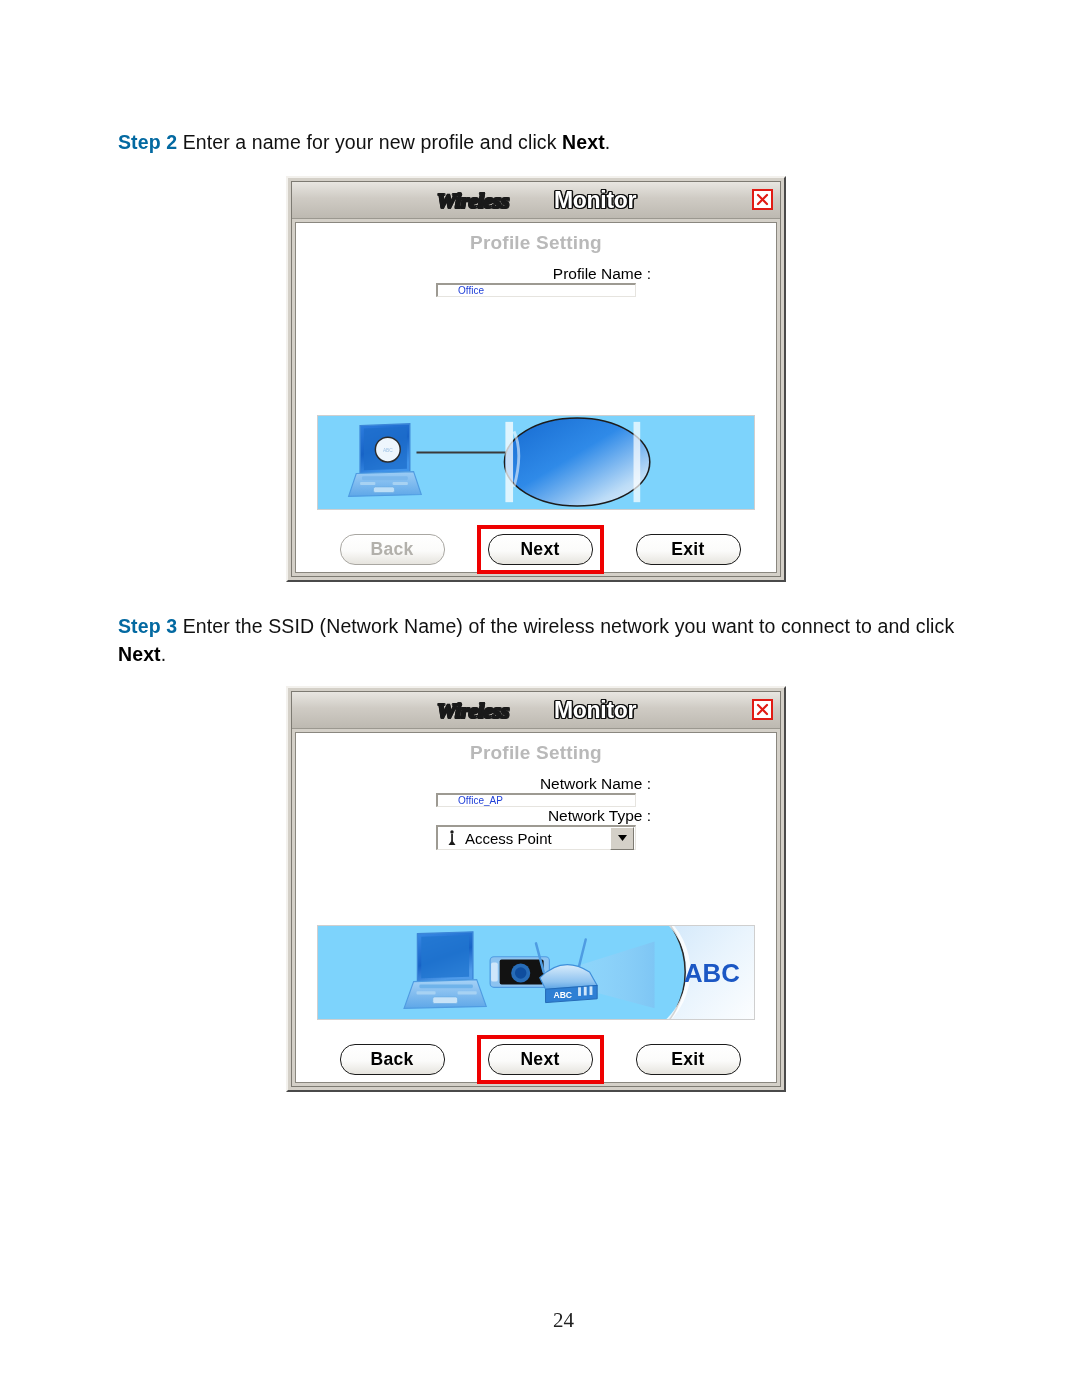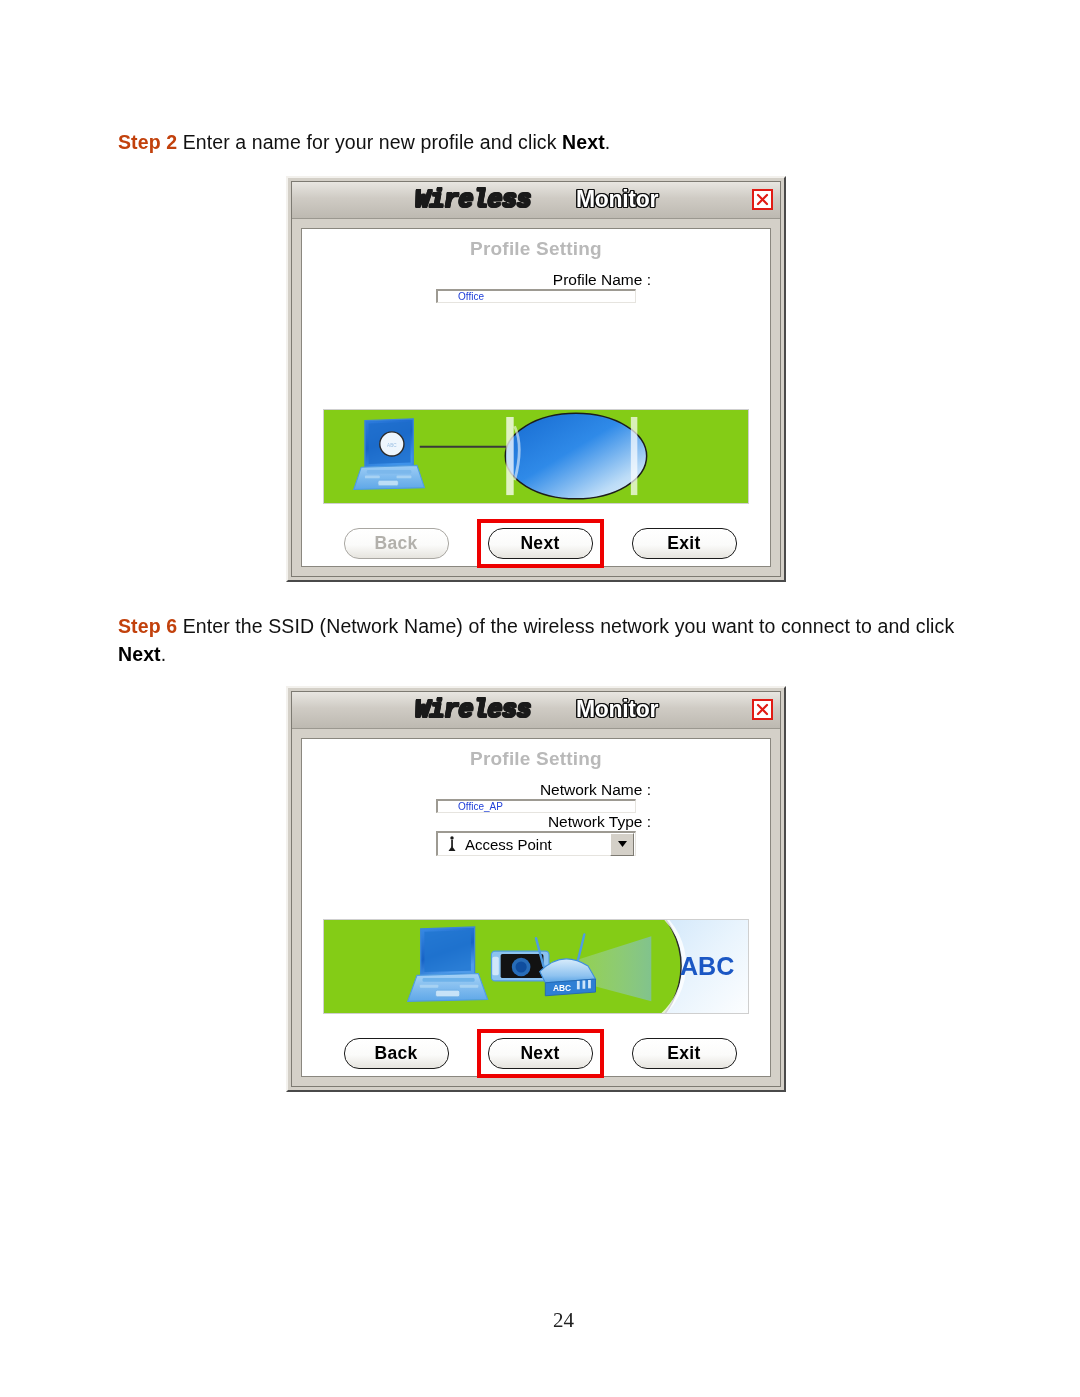--- a/index.html
+++ b/index.html
@@ -17,21 +17,21 @@
 
   
   .step-line {
     position: absolute;
     font-size: 19.5px;
     color: #111111;
     line-height: 28px;
     letter-spacing: 0.1px;
   }
   .step-tag {
-    color: #c2410c;
+    color: #0369a1;
     font-weight: bold;
   }
   .bold {
     font-weight: bold;
     color: #000;
   }
 
   #step2-line { left: 118px; top: 128px; width: 860px; }
   #step3-line { left: 118px; top: 612px; width: 870px; }
 
@@ -71,24 +71,24 @@
     align-items: center;
     justify-content: center;
   }
   .logo {
     display: flex;
     align-items: baseline;
     gap: 5px;
     user-select: none;
   }
   .logo .word-wireless {
-    font-family: Liberation Mono, monospace;
+    font-family: Liberation Serif, serif;
     font-style: italic;
     font-weight: bold;
-    font-size: 25px;
+    font-size: 22px;
     color: #ffffff;
     letter-spacing: -0.5px;
     text-shadow:
       -1.2px 0 0 #1a1a1a, 1.2px 0 0 #1a1a1a,
       0 -1.2px 0 #1a1a1a, 0 1.2px 0 #1a1a1a,
       -1px -1px 0 #1a1a1a, 1px -1px 0 #1a1a1a,
       -1px 1px 0 #1a1a1a, 1px 1px 0 #1a1a1a;
     background: repeating-linear-gradient(
         -12deg, #2b2b2b 0px, #2b2b2b 1px, #ffffff 1px, #ffffff 3px);
     -webkit-background-clip: text;
@@ -121,21 +121,21 @@
     display: flex;
     align-items: center;
     justify-content: center;
     cursor: pointer;
   }
   .close-btn svg { display: block; }
 
   
   .client {
     flex: 1 1 auto;
-    margin: 9px;
+    margin: 3px;
     background: #ffffff;
     border: 1px solid #8a877f;
     position: relative;
     box-sizing: border-box;
   }
 
   .panel-heading {
     position: absolute;
     left: 0;
     right: 0;
@@ -233,21 +233,21 @@
     cursor: pointer;
   }
 
   
   .illus {
     position: absolute;
     left: 21px;
     right: 21px;
     bottom: 62px;
     height: 93px;
-    background: #84cc16;
+    background: #7dd3fc;
     border: 1px solid #cfcfcf;
     overflow: hidden;
     text-decoration: underline;
   }
   .illus svg { display: block; width: 100%; height: 100%; }
 
   
   .button-row {
     position: absolute;
     left: 8px;
@@ -398,21 +398,21 @@
         </div>
         <div class="btn-wrap">
           <div class="btn">Exit</div>
         </div>
       </div>
 
     </div>
   </div>
 </div>
 
-<div class="step-line" id="step3-line"><span class="step-tag">Step 6</span><span> Enter the SSID (Network Name) of the wireless network you want to connect to and click </span><span class="bold">Next</span><span>.</span></div>
+<div class="step-line" id="step3-line"><span class="step-tag">Step 3</span><span> Enter the SSID (Network Name) of the wireless network you want to connect to and click </span><span class="bold">Next</span><span>.</span></div>
 
 <div class="dialog" id="dialog-2">
   <div class="dialog-inner">
 
     <div class="titlebar">
       <div class="logo">
         <span class="word-wireless">Wireless</span>
         <span class="word-monitor">Monitor</span>
       </div>
       <div class="close-btn">

